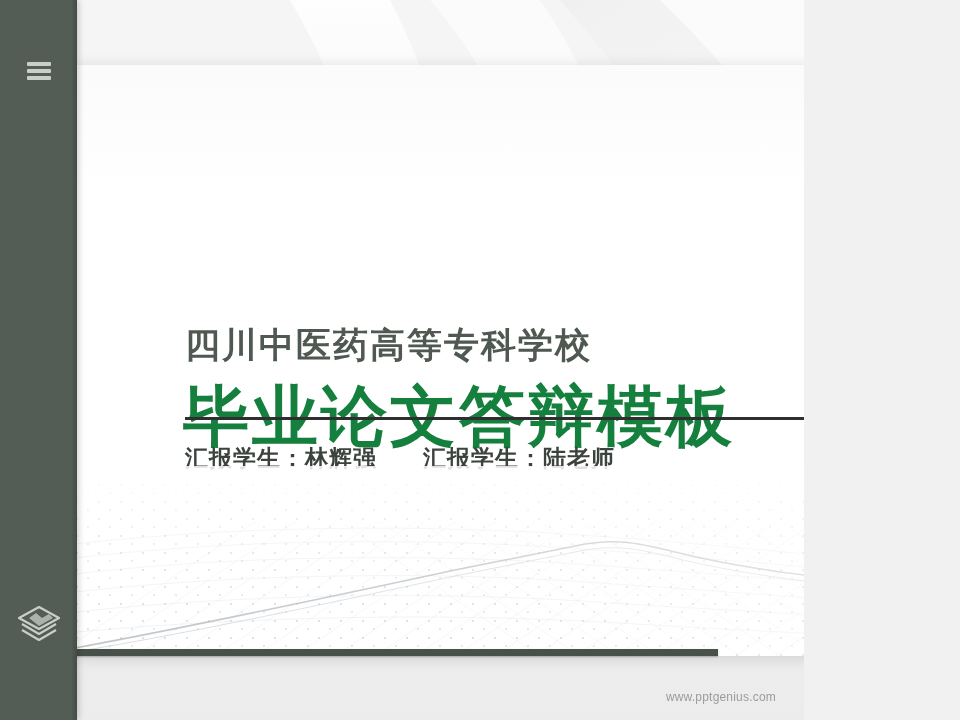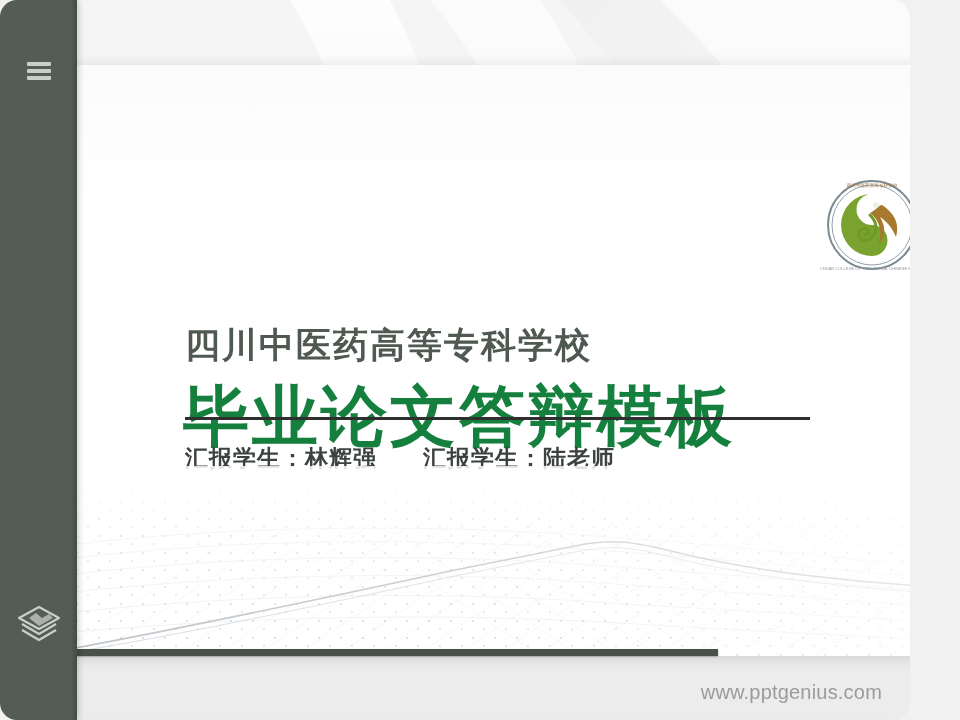--- a/index.html
+++ b/index.html
@@ -3,21 +3,21 @@
 <meta charset="utf-8">
 <title>PPT Slide Viewer</title>
 <style>
   html,body{margin:0;padding:0;}
   body{
     width:960px;height:720px;overflow:hidden;
     background:#f1f1f1;
     font-family:"Liberation Sans","DejaVu Sans",sans-serif;
     -webkit-font-smoothing:antialiased;
   }
-  #stage{position:relative;width:910px;height:720px;overflow:hidden;background:#f2f2f2;border-radius:17px;}
+  #stage{position:relative;width:804px;height:720px;overflow:hidden;background:#f2f2f2;}
 
   
   .page-bg{position:absolute;inset:0;background:linear-gradient(180deg,#f4f4f4 0%,#efefef 55%,#ececec 100%);}
   .bg-swoosh{position:absolute;top:0;left:0;width:960px;height:210px;overflow:hidden;}
   .bg-swoosh svg{display:block;}
 
   
   .rail{
     position:absolute;left:0;top:0;width:77px;height:720px;
     background:#545c56;
@@ -77,21 +77,21 @@
   
   .accent-bar{
     position:absolute;left:75px;top:649px;width:643px;height:7px;
     background:#475049;z-index:5;
     box-shadow:0 1px 2px rgba(0,0,0,.25);
   }
 
   
   .footer-url{
     position:absolute;right:28px;bottom:16px;
-    font-size:20px;color:#9b9b9b;letter-spacing:.2px;z-index:7;
+    font-size:12px;color:#9b9b9b;letter-spacing:.2px;z-index:7;
   }
 </style>
 </head>
 <body>
 
 <div id="stage">
 
   <div class="page-bg"></div>
 
   <div class="bg-swoosh">

